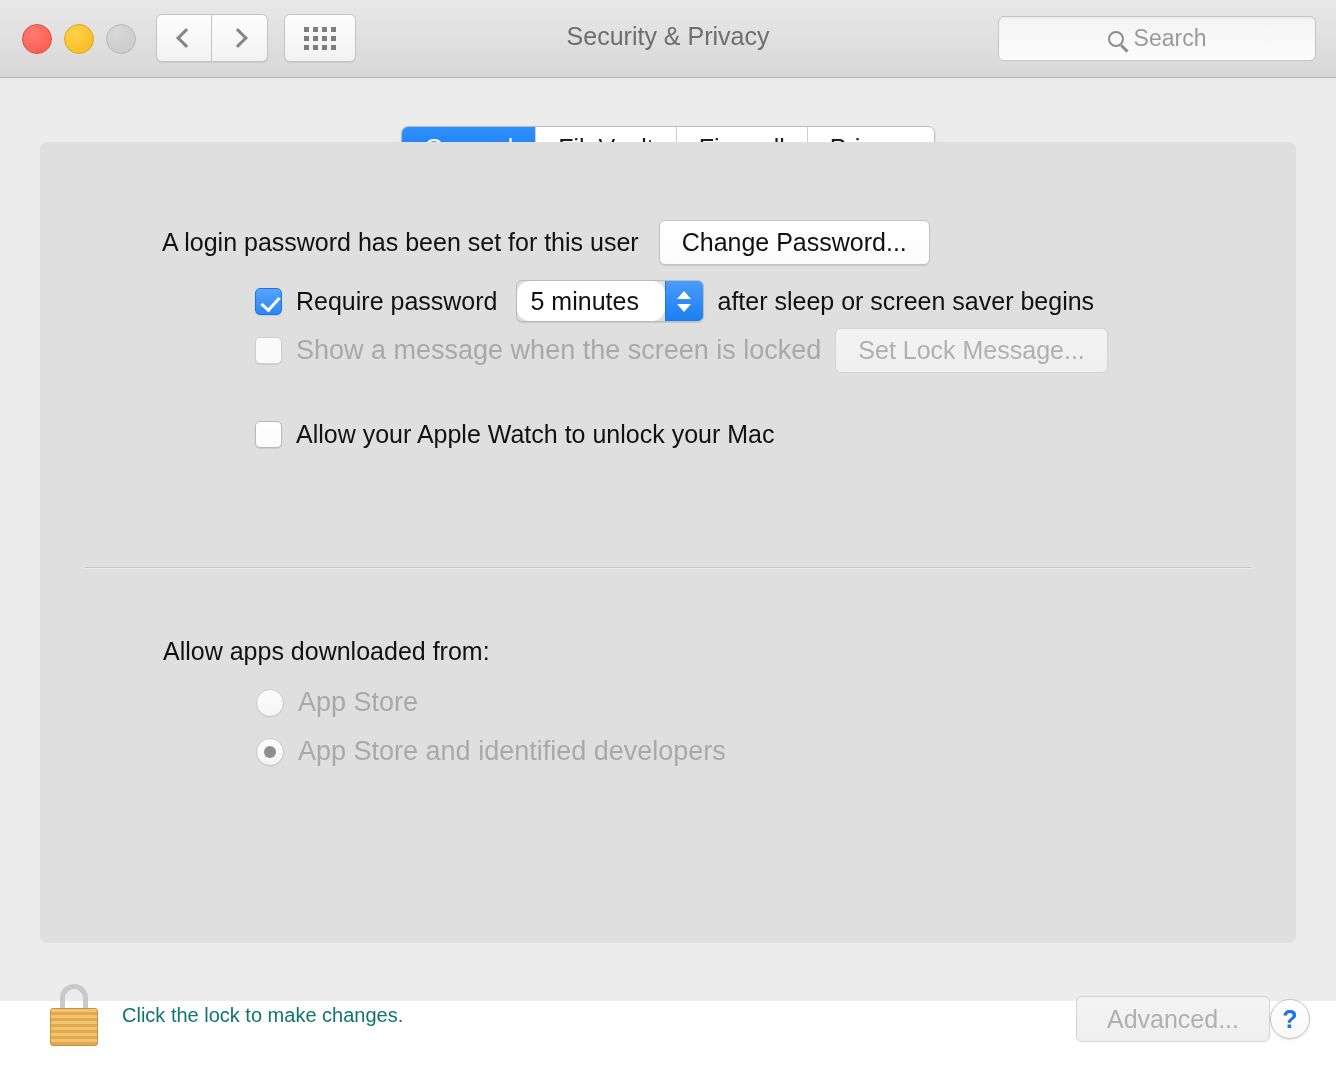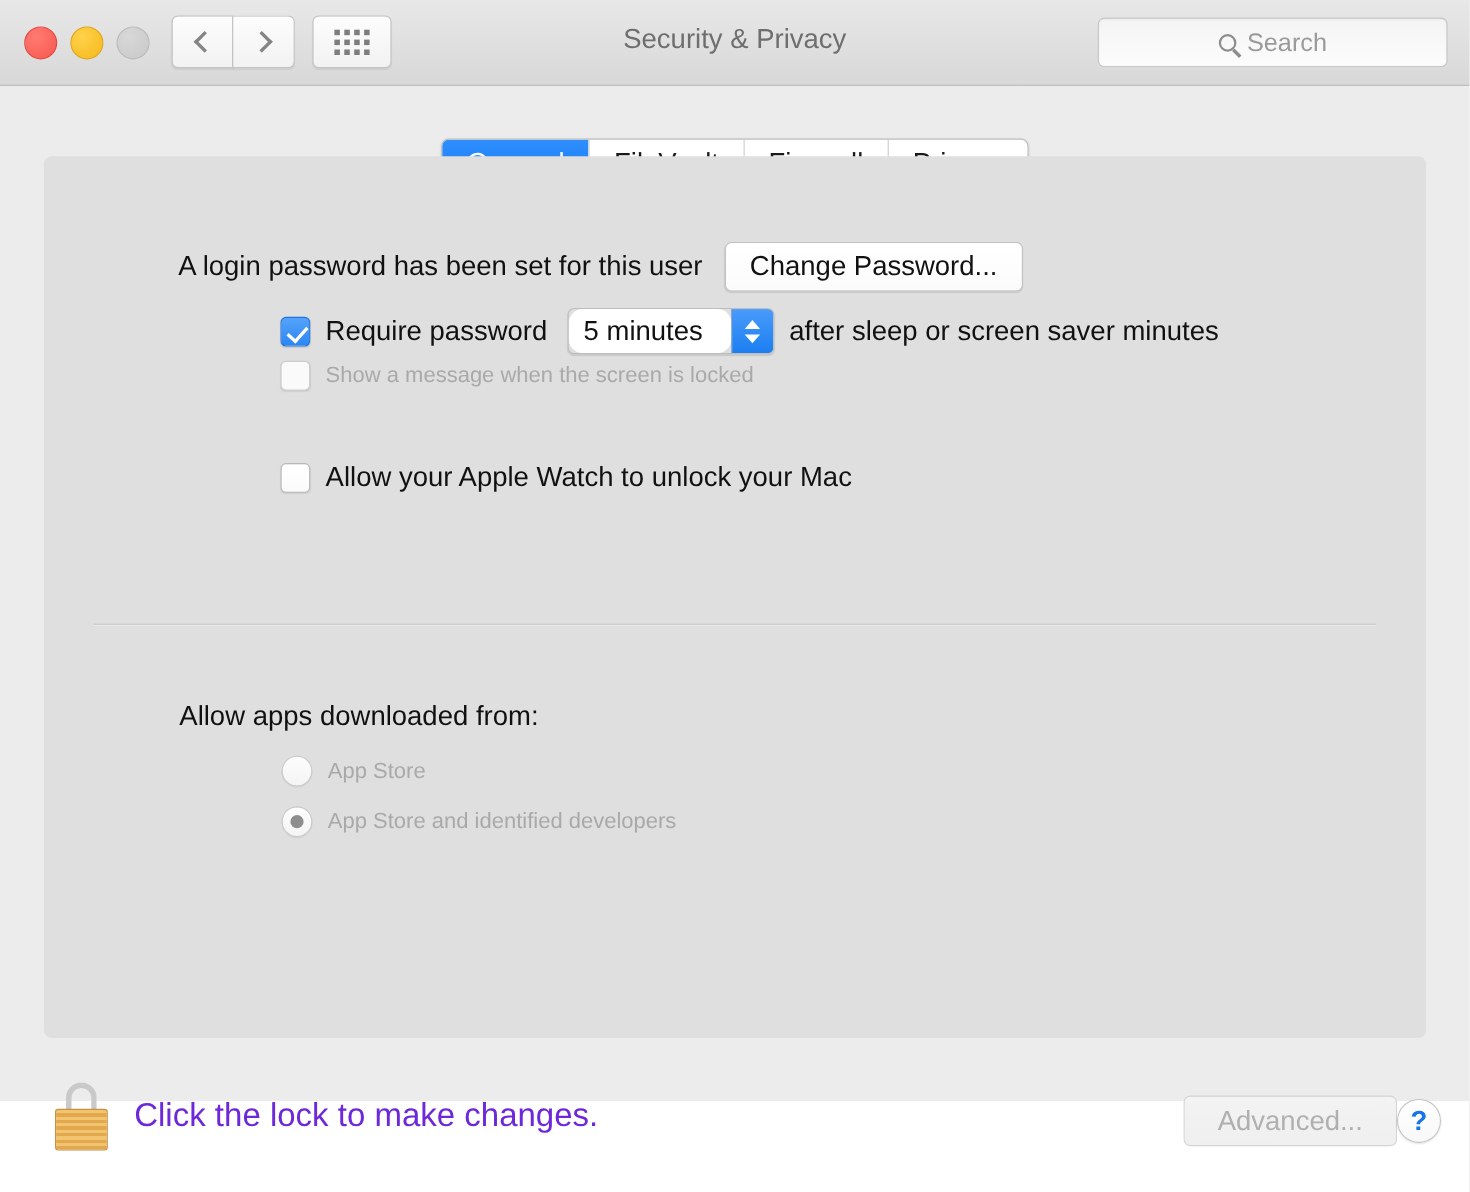--- a/index.html
+++ b/index.html
@@ -204,21 +204,21 @@
     width: 8px; height: 15px;
     border: solid #ffffff;
     border-width: 0 3px 3px 0;
     transform: rotate(42deg);
   }
 
   #row-require { left: 215px; top: 138px; gap: 14px; }
   #row-lockmsg { left: 215px; top: 186px; gap: 14px; }
   #row-watch   { left: 215px; top: 278px; gap: 14px; }
 
-  .label-dim { font-size: 20px; color: #a9a9a9; }
+  .label-dim { font-size: 27px; color: #a9a9a9; }
 
   
   .stepper {
     display: flex;
     height: 42px;
     border: 1px solid #bcbcbc;
     border-radius: 6px;
     overflow: hidden;
     box-shadow: 0 1px 1px rgba(0,0,0,0.10);
     margin-left: 4px;
@@ -291,21 +291,21 @@
   .padlock .body {
     position: absolute;
     left: 2px; top: 24px;
     width: 48px; height: 38px;
     border-radius: 3px;
     background: repeating-linear-gradient(to bottom,
       #f3c470 0px, #f3c470 3px,
       #e2a84e 3px, #e2a84e 6px);
     border: 1px solid #c8913f;
   }
-  #lock-text { font-size: 30px; color: #6d28d9; text-align: right; }
+  #lock-text { font-size: 20px; color: #0f766e; text-align: right; }
 
   #bottom-right { position: absolute; right: 26px; top: 996px; display: flex; align-items: center; }
   #advanced-button { height: 46px; padding: 0 30px; font-size: 25px; }
   #help-button {
     width: 40px; height: 40px;
     border-radius: 50%;
     background: linear-gradient(to bottom, #ffffff, #f8f8f8);
     border: 1px solid #c4c4c4;
     box-shadow: 0 1px 2px rgba(0,0,0,0.12);
     display: flex; align-items: center; justify-content: center;
@@ -380,26 +380,27 @@
     <div class="row" id="row-require">
       <span class="checkbox on"></span>
       <span class="label-main">Require password</span>
       <span class="stepper">
         <span class="stepper-value">5 minutes</span>
         <span class="stepper-arrows">
           <span class="arrow up"></span>
           <span class="arrow down"></span>
         </span>
       </span>
-      <span class="label-main">after sleep or screen saver minutes</span>
+      <span class="label-main">after sleep or screen saver begins</span>
     </div>
 
     <div class="row" id="row-lockmsg">
       <span class="checkbox off dim"></span>
       <span class="label-dim">Show a message when the screen is locked</span>
+      <button class="push-btn disabled">Set Lock Message...</button>
     </div>
 
     <div class="row" id="row-watch">
       <span class="checkbox off"></span>
       <span class="label-main">Allow your Apple Watch to unlock your Mac</span>
     </div>
 
     <div id="divider"></div>
 
     <div id="radio-group">

